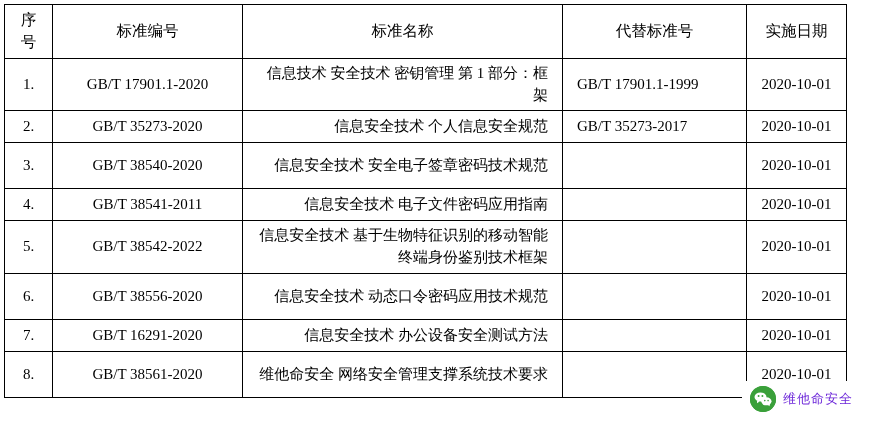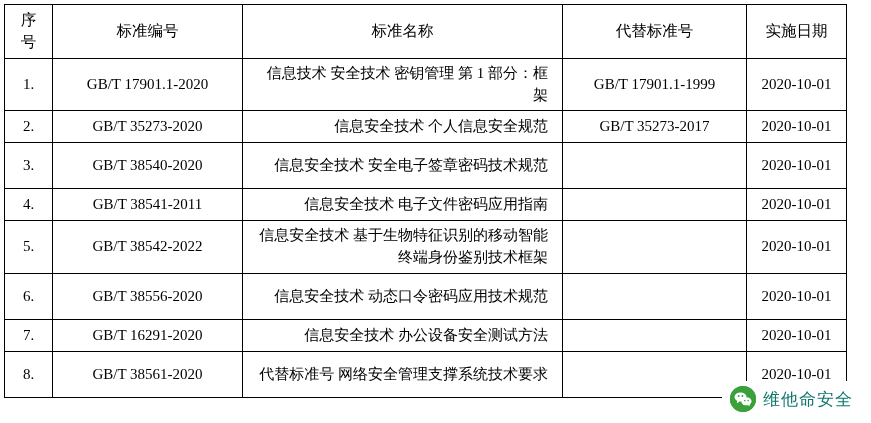--- a/index.html
+++ b/index.html
@@ -44,21 +44,21 @@
     text-align: center;
   }
   td.code {
     text-align: center;
     white-space: nowrap;
   }
   td.name {
     text-align: right;
   }
   td.replace {
-    text-align: center;
+    text-align: left;
     white-space: nowrap;
   }
   td.date {
     text-align: center;
     white-space: nowrap;
   }
   .row-h1 { height: 46px; }
   .row-h2 { height: 32px; }
 
   
@@ -77,22 +77,22 @@
   .wm-logo {
     width: 26px;
     height: 26px;
     border-radius: 50%;
     background: #3aa03a;
     position: relative;
     flex: 0 0 auto;
   }
   .wm-logo svg { display: block; }
   .wm-text {
-    font-size: 17px;
-    color: #0f766e;
+    font-size: 13px;
+    color: #6d28d9;
     letter-spacing: 1px;
     white-space: nowrap;
   }
 </style>
 </head>
 <body>
 
 <table id="standards-table">
   <colgroup>
     <col class="col-seq">
@@ -156,21 +156,21 @@
     <tr class="row-h2">
       <td class="seq">7.</td>
       <td class="code">GB/T 16291-2020</td>
       <td class="name">信息安全技术  办公设备安全测试方法</td>
       <td class="replace"></td>
       <td class="date">2020-10-01</td>
     </tr>
     <tr class="row-h1">
       <td class="seq">8.</td>
       <td class="code">GB/T 38561-2020</td>
-      <td class="name">代替标准号  网络安全管理支撑系统技术要求</td>
+      <td class="name">维他命安全  网络安全管理支撑系统技术要求</td>
       <td class="replace"></td>
       <td class="date">2020-10-01</td>
     </tr>
   </tbody>
 </table>
 
 <div class="watermark">
   <span class="wm-logo">
     <svg width="26" height="26" viewBox="0 0 26 26" aria-hidden="true">
       <circle cx="13" cy="13" r="13" fill="#3aa03a"></circle>

